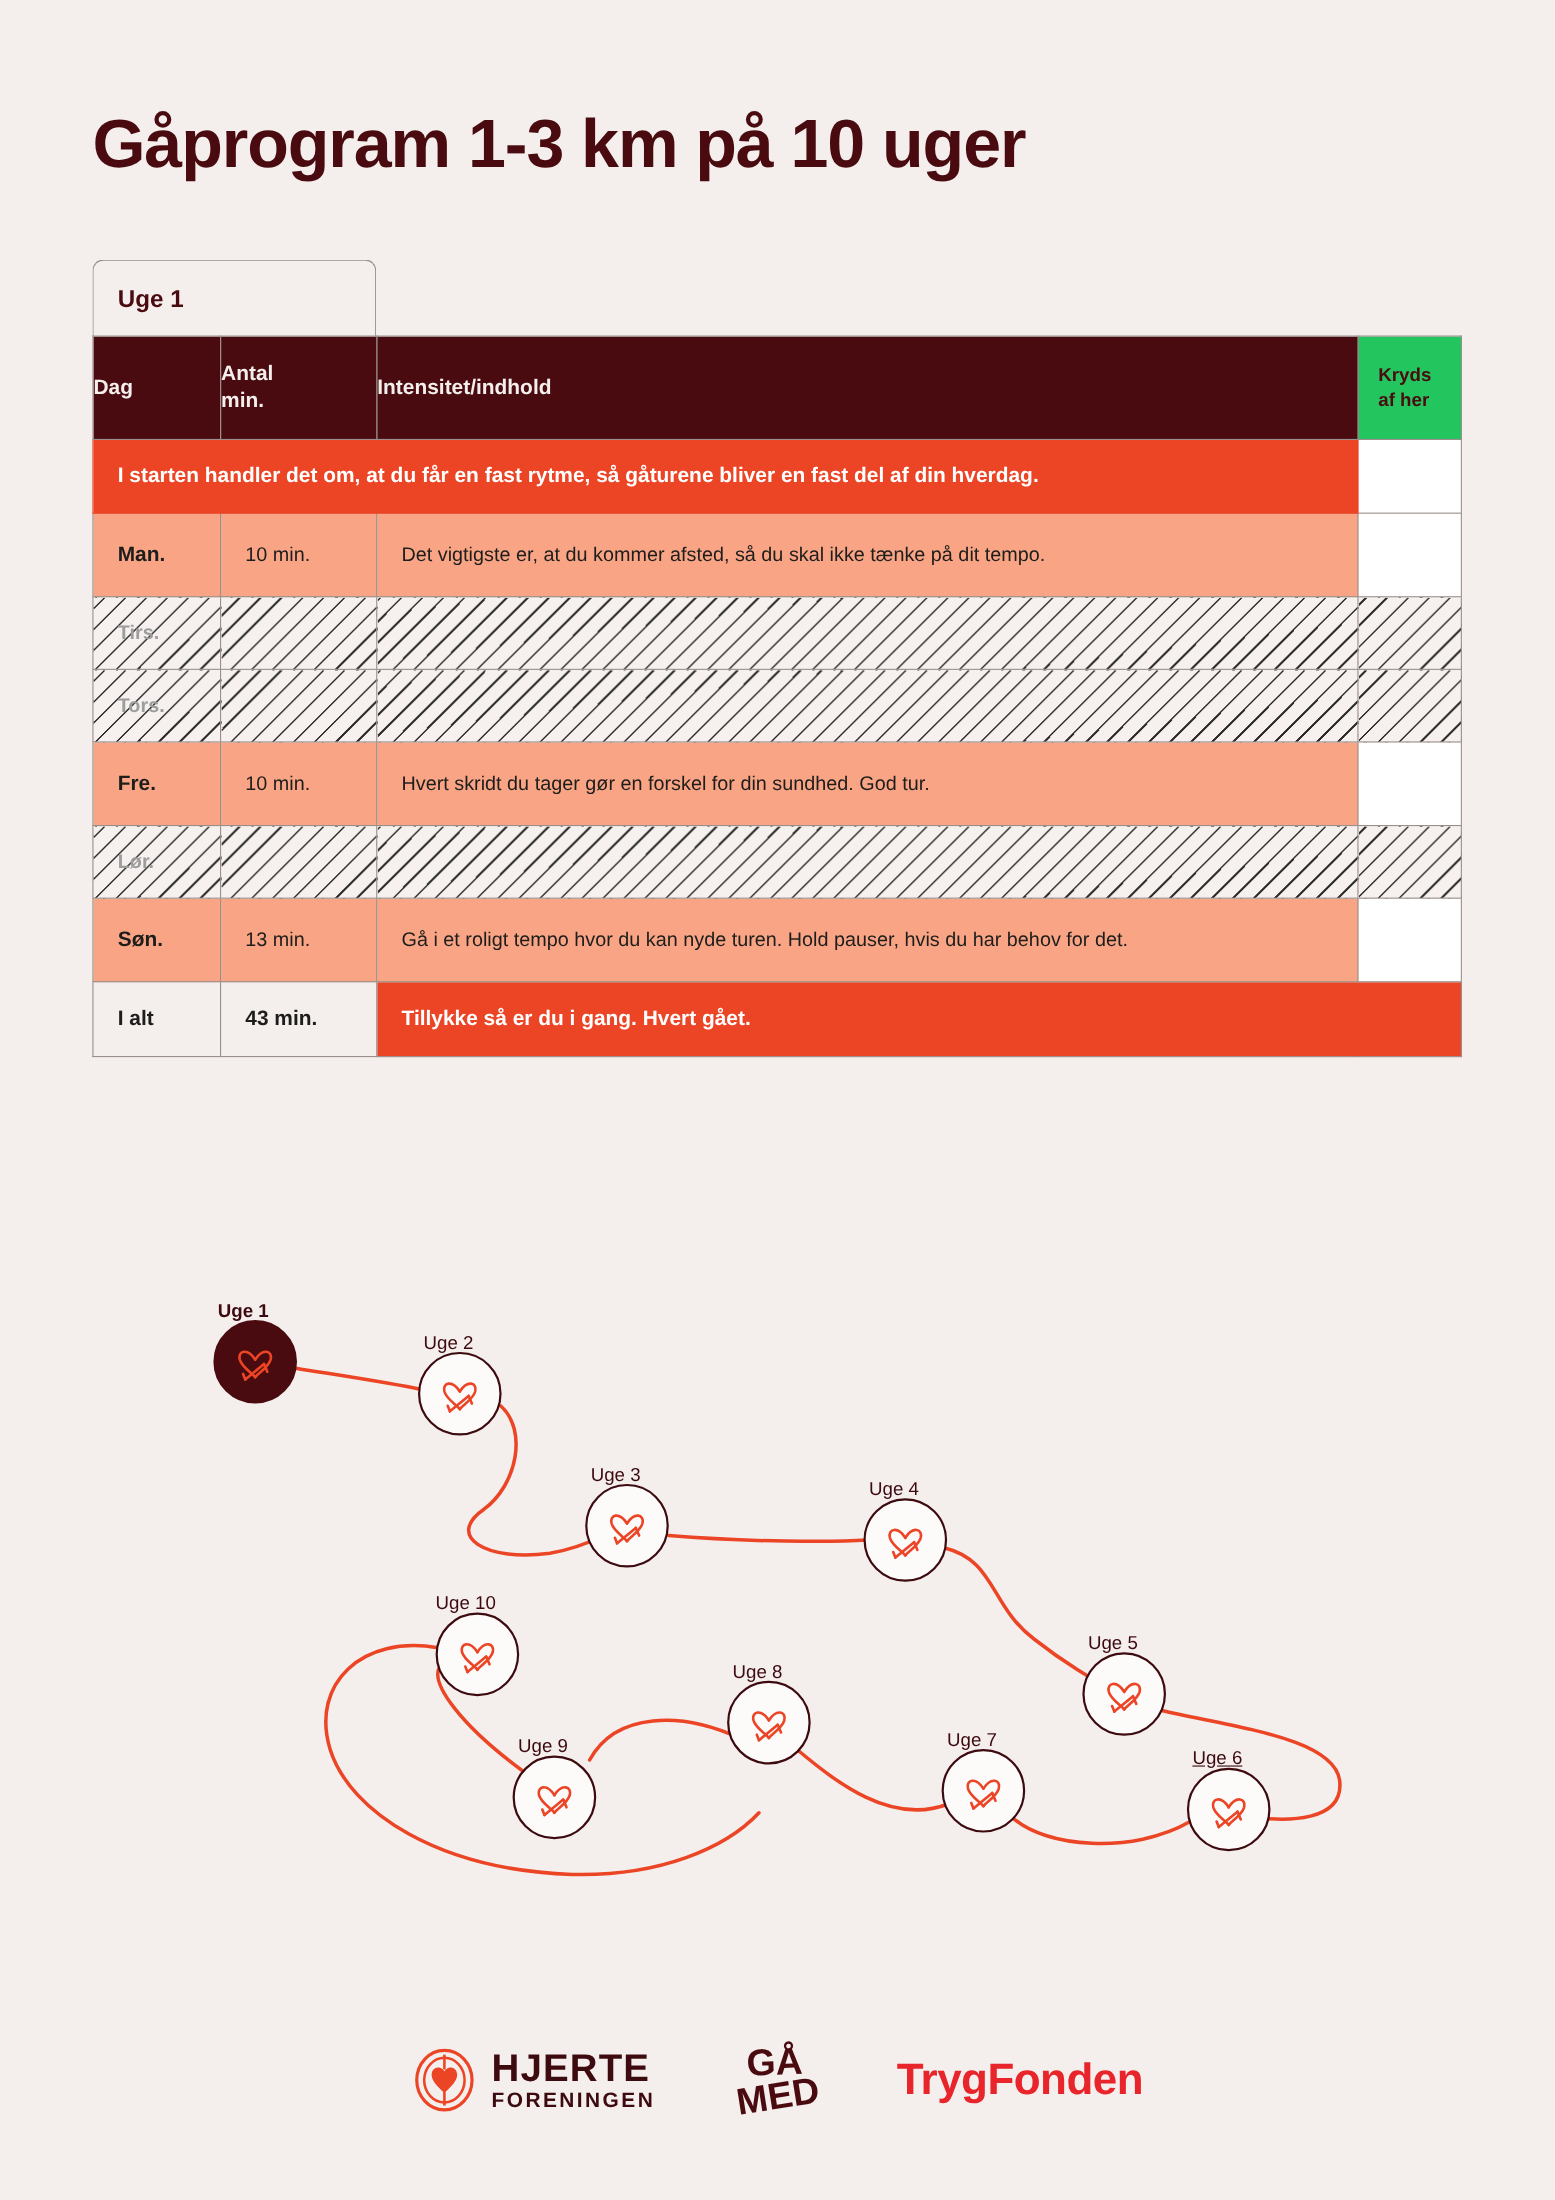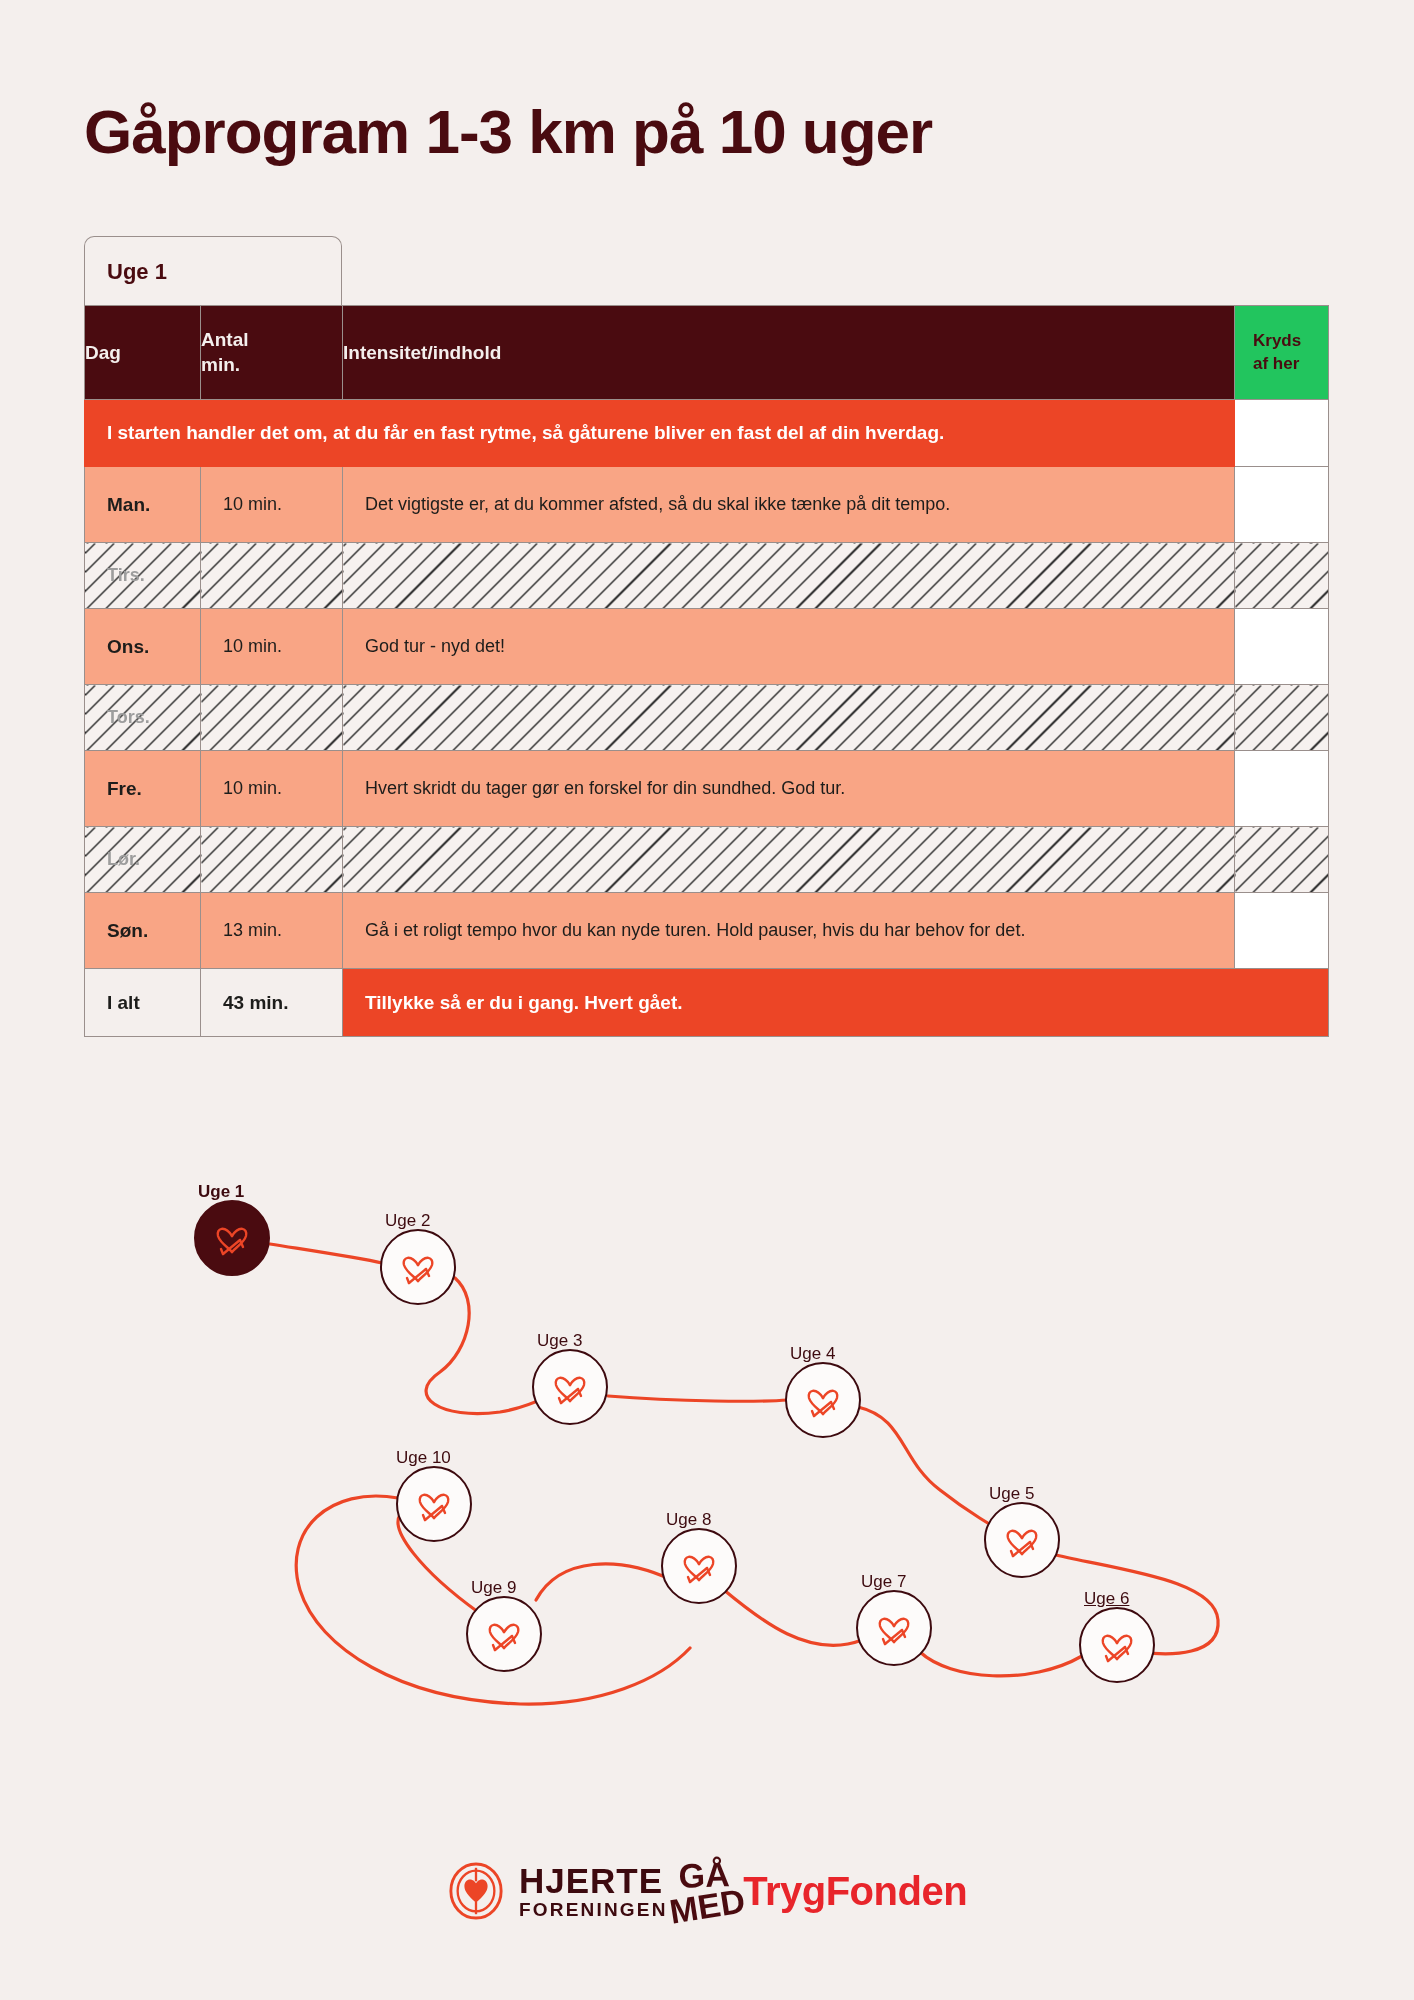--- a/index.html
+++ b/index.html
@@ -157,20 +157,21 @@
   .node.current .lbl{font-weight:bold;}
 
   
   .logos{
     position:absolute;
     left:0; top:1860px;
     width:1414px;
     display:flex;
     align-items:center;
     justify-content:center;
+    gap:72px;
   }
   .logo-hjerte{display:flex;align-items:center;gap:14px;}
   .hjerte-mark{width:58px;height:58px;}
   .hjerte-txt{line-height:1;}
   .hjerte-txt .l1{
     font-size:35px;font-weight:bold;color:#3d0a0f;letter-spacing:1px;
   }
   .hjerte-txt .l2{
     font-size:19px;font-weight:bold;color:#3d0a0f;letter-spacing:2.2px;margin-top:2px;
   }
@@ -227,26 +228,20 @@
         <td class="kryds"></td>
       </tr>
 
       <tr class="rest">
         <td class="dag">Tirs.</td>
         <td></td>
         <td></td>
         <td></td>
       </tr>
 
-      <tr class="day">
-        <td class="dag">Ons.</td>
-        <td>10 min.</td>
-        <td>God tur - nyd det!</td>
-        <td class="kryds"></td>
-      </tr>
 
       <tr class="rest">
         <td class="dag">Tors.</td>
         <td></td>
         <td></td>
         <td></td>
       </tr>
 
       <tr class="day">
         <td class="dag">Fre.</td>

